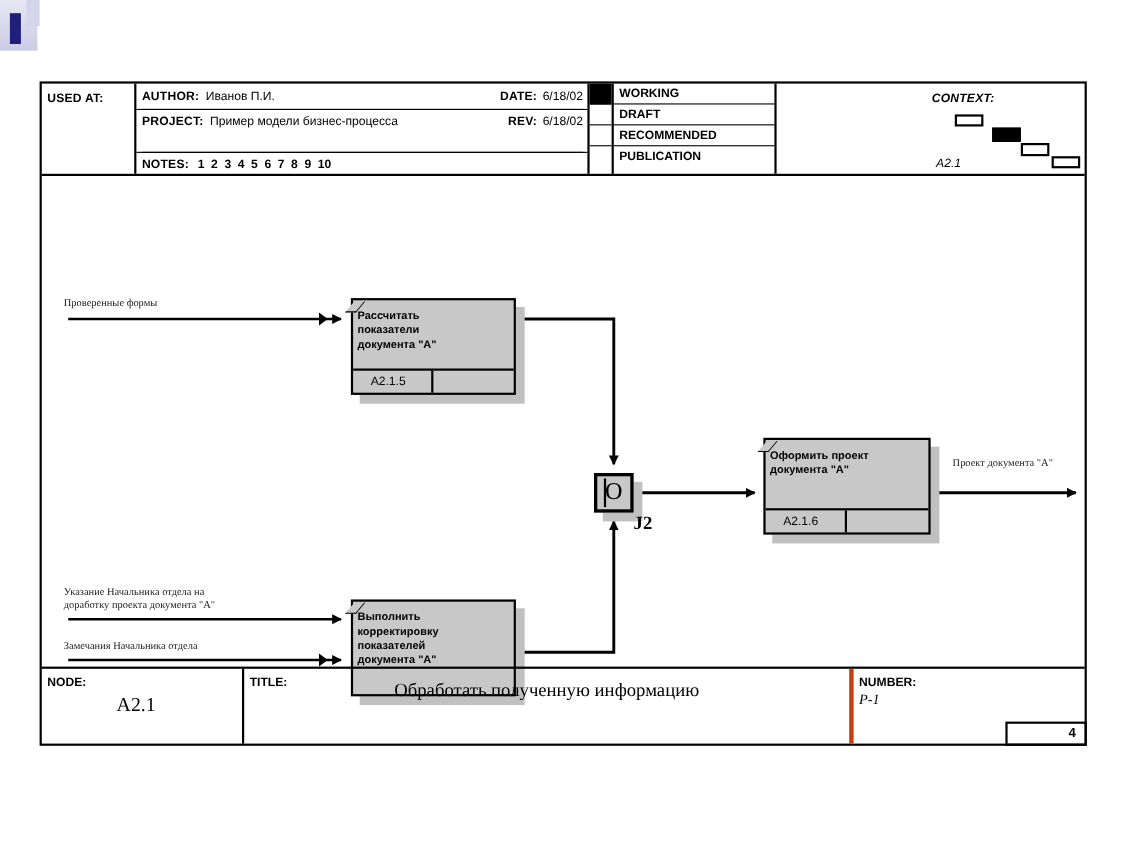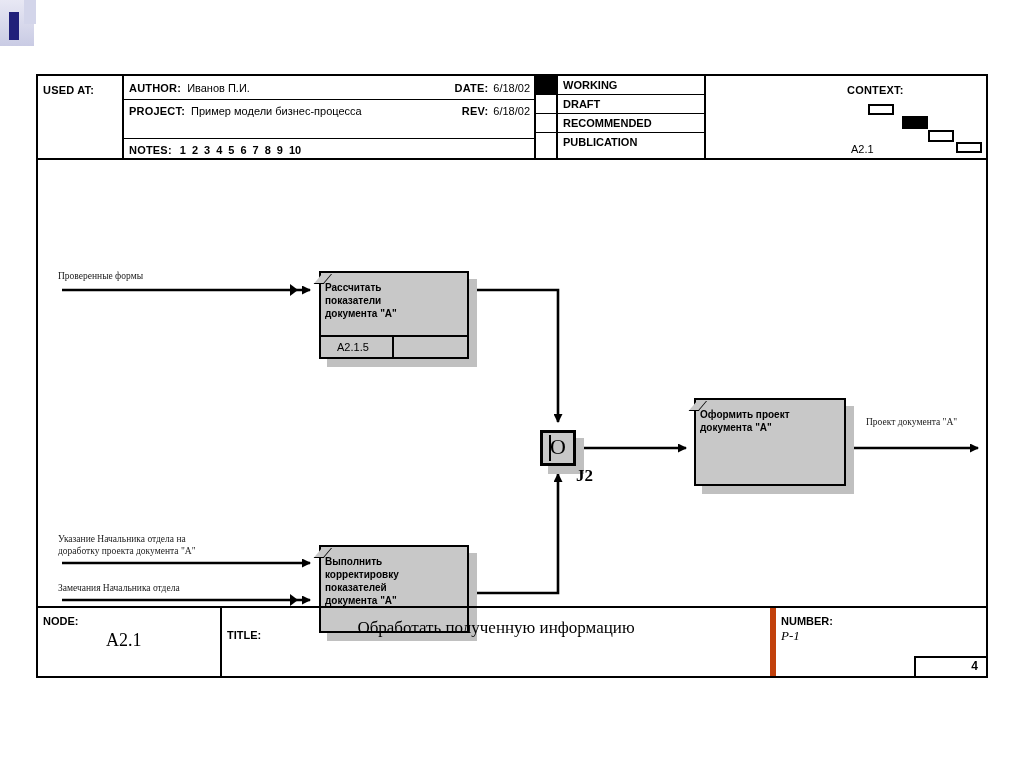--- a/index.html
+++ b/index.html
@@ -27,21 +27,21 @@
 
   
   #header{position:absolute;left:0;top:0;width:100%;height:84px;
      border-bottom:2px solid #000;box-sizing:border-box;display:flex;}
 
   .hdr-usedat{width:86px;border-right:2px solid #000;box-sizing:border-box;
      padding:4px 0 0 5px;}
   .hdr-author{width:412px;border-right:2px solid #000;box-sizing:border-box;
      position:relative;}
   .hdr-status{width:310px;border-right:0;box-sizing:border-box;display:flex;}
-  .hdr-context{flex:1;box-sizing:border-box;position:relative;padding:4px 0 0 1px;}
+  .hdr-context{flex:1;box-sizing:border-box;position:relative;padding:4px 0 0 1px;font-style:italic;}
 
   .hdr-lbl{font-size:11px;font-weight:bold;color:#000;letter-spacing:.2px;
      white-space:nowrap;}
   .hdr-val{font-size:11px;color:#000;white-space:nowrap;}
 
   .author-row{position:absolute;left:5px;right:4px;height:19px;
      display:flex;align-items:center;}
   .author-row.r1{top:2px;}
   .author-row.r2{top:23px;border-top:1px solid #000;padding-top:1px;}
   .author-row.r3{top:62px;border-top:1px solid #000;padding-top:1px;}
@@ -76,22 +76,22 @@
 
   
   #canvas{position:absolute;left:0;top:84px;width:100%;height:560px;
      box-sizing:border-box;overflow:hidden;}
 
   
   #footer{position:absolute;left:0;bottom:0;width:100%;height:70px;
      border-top:2px solid #000;box-sizing:border-box;display:flex;}
   .ft-node{width:184px;border-right:2px solid #000;box-sizing:border-box;
      position:relative;padding:3px 0 0 5px;}
-  .ft-title{flex:1;border-right:6px solid #c2410c;box-sizing:border-box;
-     position:relative;padding:17px 0 0 5px;}
+  .ft-title{flex:1;border-right:4px solid #c2410c;box-sizing:border-box;
+     position:relative;padding:3px 0 0 5px;}
   .ft-number{width:210px;box-sizing:border-box;position:relative;
      padding:3px 0 0 5px;}
   .ft-lbl{font-size:11px;font-weight:bold;}
   #node-value{position:absolute;left:68px;top:22px;font-size:18px;
      font-family:"Liberation Serif",serif;}
   #title-value{position:absolute;left:0;right:0;top:10px;text-align:center;
      font-size:17px;font-family:"Liberation Serif",serif;}
   #number-value{position:absolute;left:5px;top:20px;font-size:13px;
      font-family:"Liberation Serif",serif;font-style:italic;}
   #page-box{position:absolute;right:-2px;bottom:-2px;width:74px;height:22px;
@@ -246,20 +246,24 @@
      <div class="act-footer">
        <div class="act-code">A2.1.5</div>
        <div class="act-blank"></div>
      </div>
         </div>
         <div class="act-shadow" style="left: 664px; top: 246px; width: 152px; height: 88px;"></div>
         <div class="act" style="left: 656px; top: 238px; width: 152px; height: 88px;">
           <div class="act-corner"></div>
      <div class="act-name" style="white-space: pre-line;">Оформить проект
 документа "А"</div>
+     <div class="act-footer">
+       <div class="act-code">A2.1.6</div>
+       <div class="act-blank"></div>
+     </div>
         </div>
         <div class="act-shadow" style="left: 289px; top: 393px; width: 150px; height: 88px;"></div>
         <div class="act" style="left: 281px; top: 385px; width: 150px; height: 88px;">
           <div class="act-corner"></div>
      <div class="act-name" style="white-space: pre-line;">Выполнить
 корректировку
 показателей
 документа "А"</div>
         </div>
       </div>

